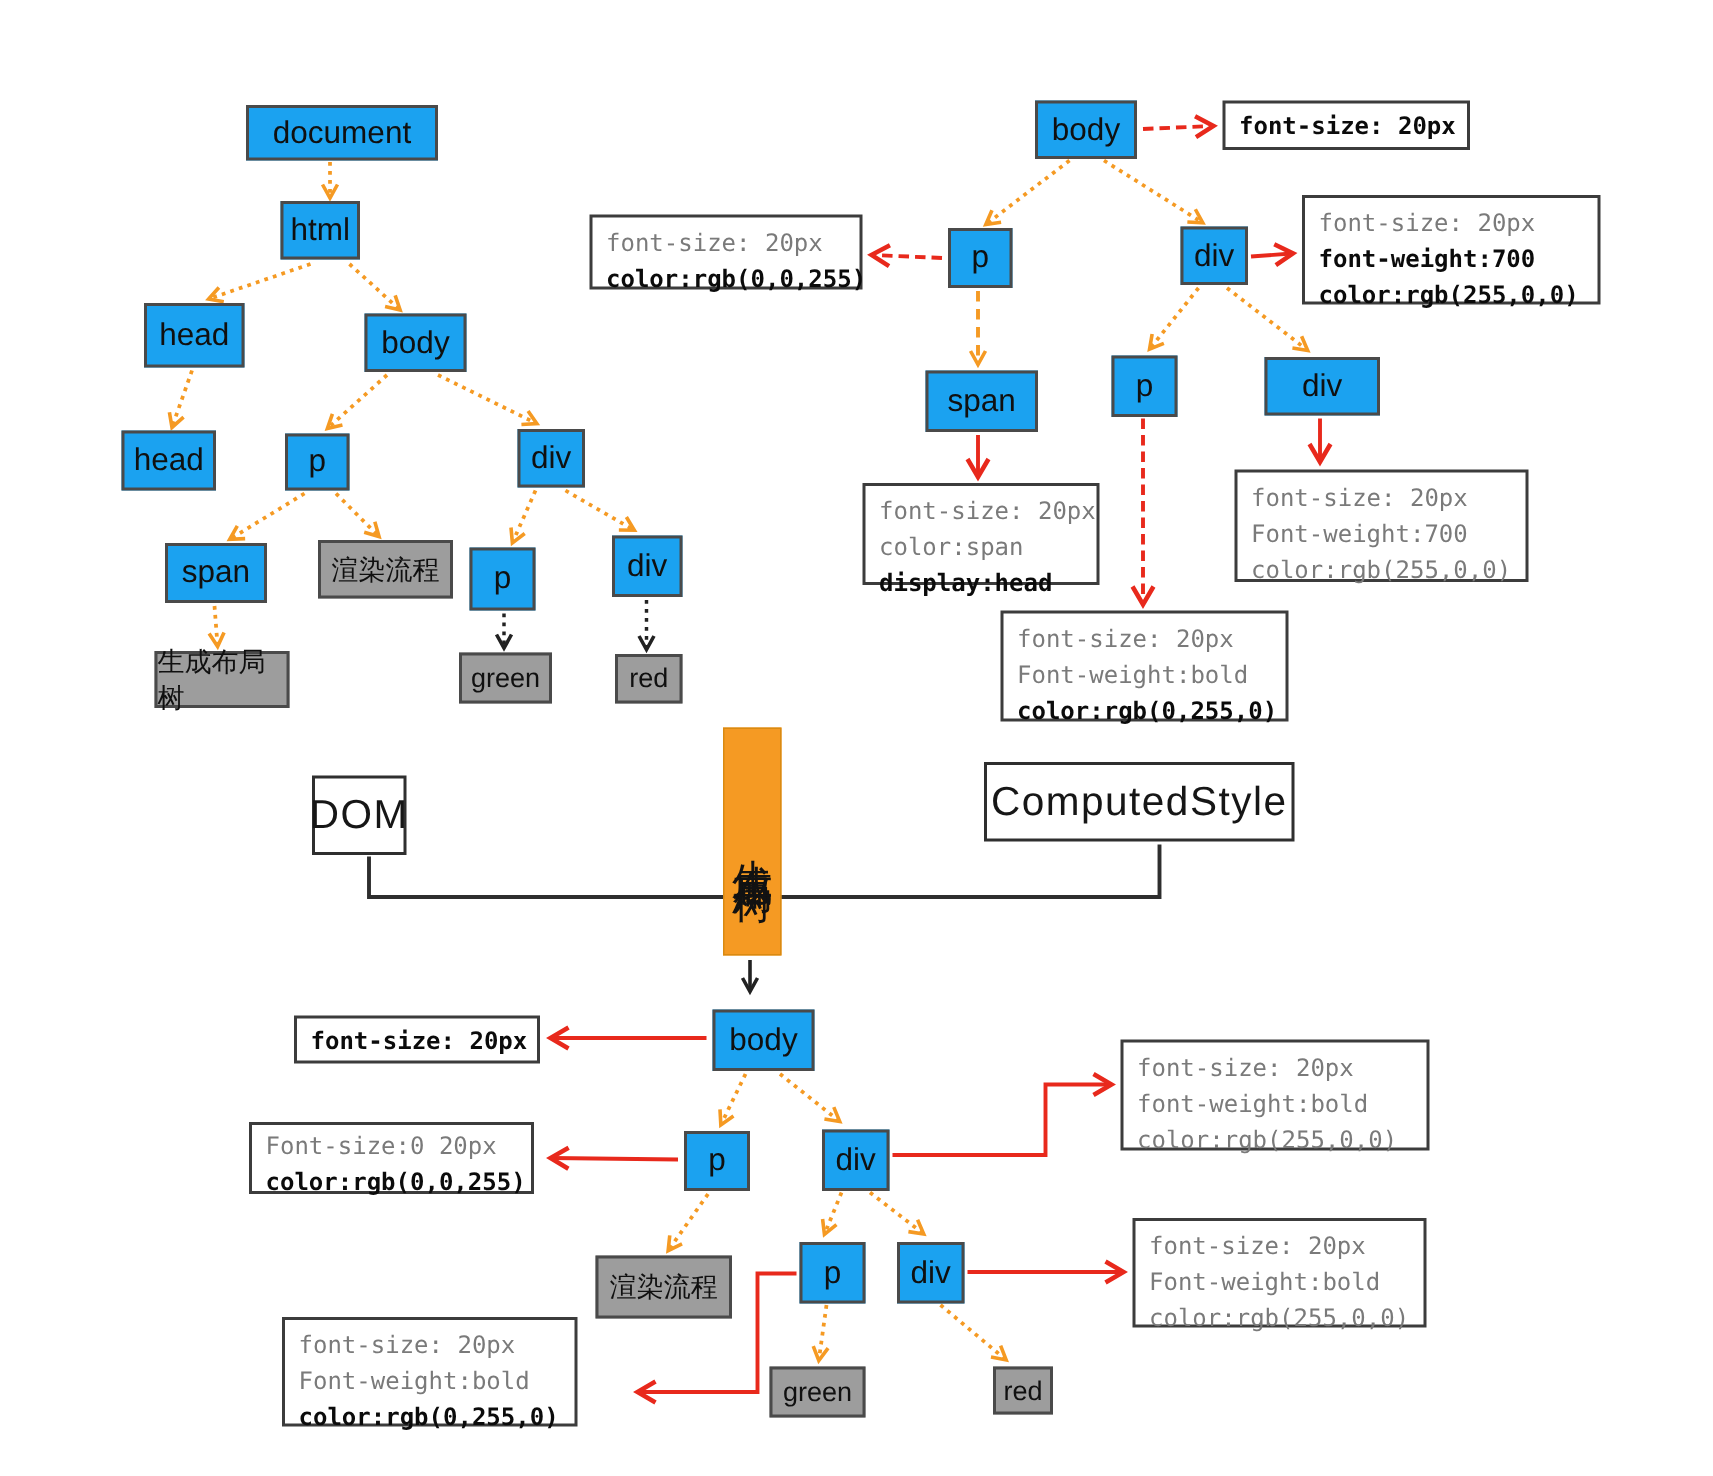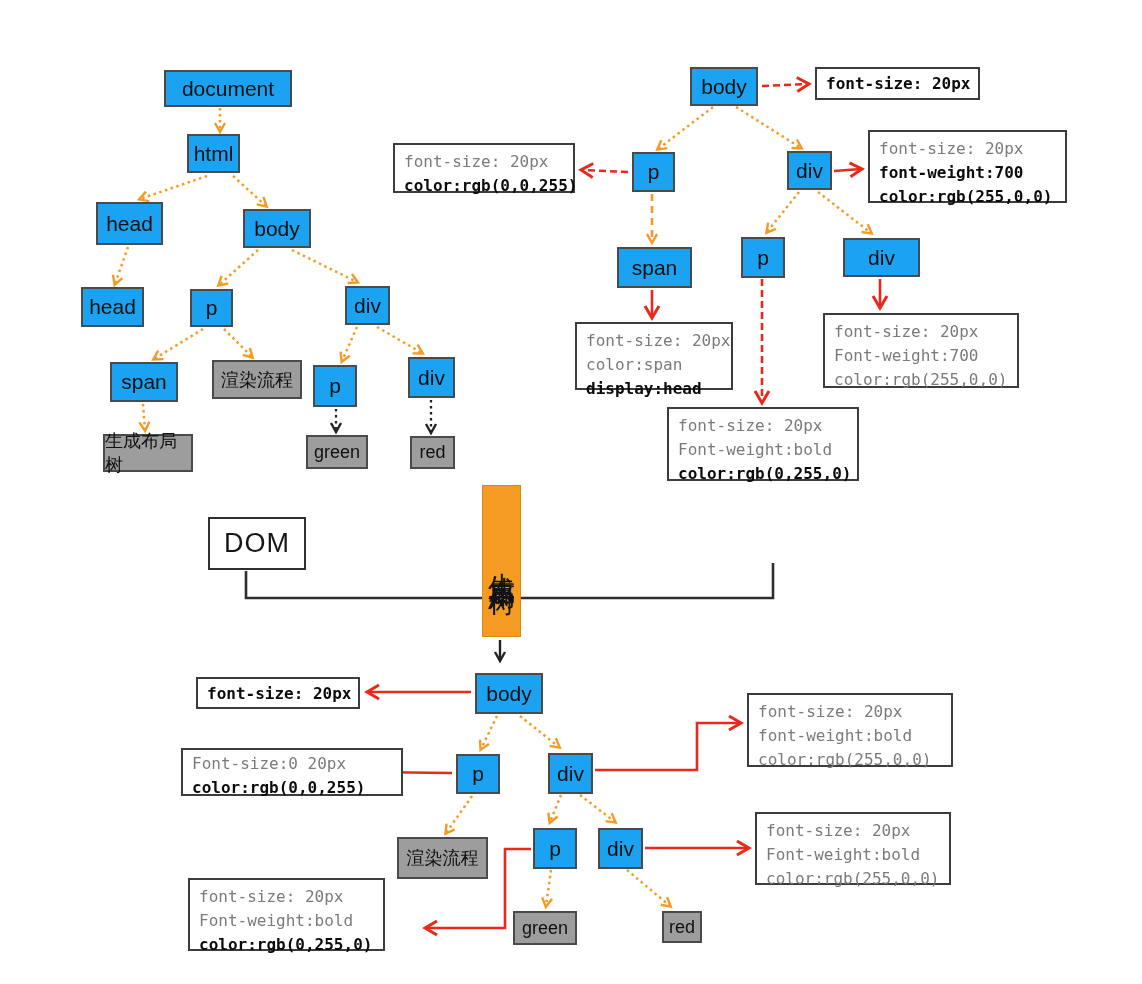--- a/index.html
+++ b/index.html
@@ -146,36 +146,37 @@
       <div class="ln">font-size: 20px</div>
       <div class="ln">Font-weight:bold</div>
       <div class="ln b">color:rgb(0,255,0)</div>
     </div>
   <div class="stylebox" style="left:823px;top:313px;width:196px;height:75px">
       <div class="ln">font-size: 20px</div>
       <div class="ln">Font-weight:700</div>
       <div class="ln">color:rgb(255,0,0)</div>
     </div>
 
-  <div class="plain" style="left:208px;top:517px;width:98px;height:53px">DOM</div>
+  <div class="plain" style="left:208px;top:517px;width:63px;height:53px">DOM</div>
+  <div class="plain" style="left:656px;top:508px;width:207px;height:53px">ComputedStyle</div>
   <div class="vertbox" style="left:482px;top:485px;width:39px;height:152px">生成布局树</div>
 
   <div class="node blue" style="left:475px;top:673px;width:68px;height:41px">body</div>
   <div class="node blue" style="left:456px;top:754px;width:44px;height:40px">p</div>
   <div class="node blue" style="left:548px;top:753px;width:45px;height:41px">div</div>
   <div class="node gray" style="left:397px;top:837px;width:91px;height:42px">渲染流程</div>
   <div class="node blue" style="left:533px;top:828px;width:44px;height:41px">p</div>
   <div class="node blue" style="left:598px;top:828px;width:45px;height:41px">div</div>
   <div class="node gray" style="left:513px;top:911px;width:64px;height:34px">green</div>
   <div class="node gray" style="left:662px;top:911px;width:40px;height:32px">red</div>
 
   <div class="stylebox" style="left:196px;top:677px;width:164px;height:32px;padding-top:3px">
       <div class="ln b">font-size: 20px</div>
     </div>
-  <div class="stylebox" style="left:181px;top:748px;width:222px;height:48px;padding-top:2px">
+  <div class="stylebox" style="left:166px;top:748px;width:190px;height:48px;padding-top:2px">
       <div class="ln">Font-size:0 20px</div>
       <div class="ln b">color:rgb(0,0,255)</div>
     </div>
   <div class="stylebox" style="left:747px;top:693px;width:206px;height:74px">
       <div class="ln">font-size: 20px</div>
       <div class="ln">font-weight:bold</div>
       <div class="ln">color:rgb(255,0,0)</div>
     </div>
   <div class="stylebox" style="left:755px;top:812px;width:196px;height:73px">
       <div class="ln">font-size: 20px</div>

